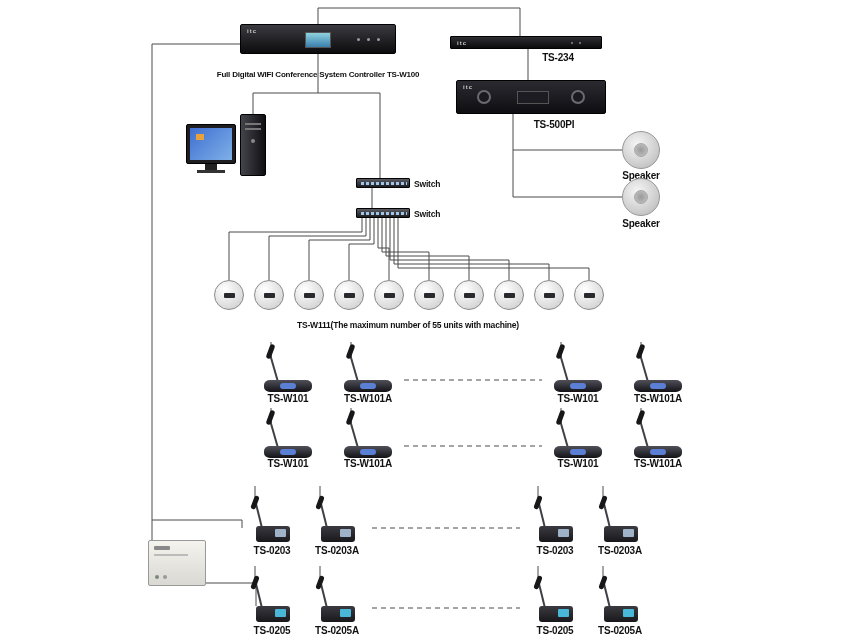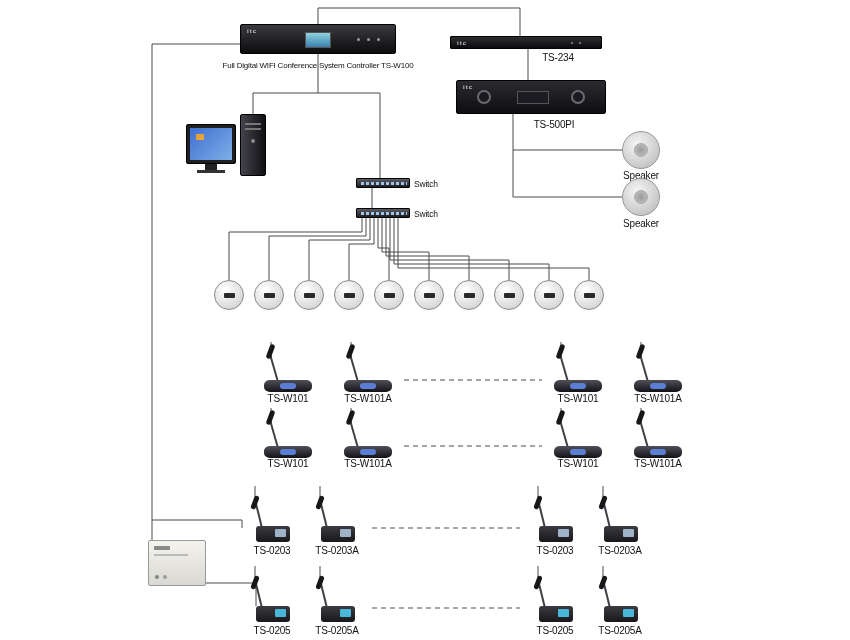--- a/index.html
+++ b/index.html
@@ -1,21 +1,21 @@
 <!DOCTYPE html>
 <html><head>
 <meta charset="utf-8">
 <style>
   *{margin:0;padding:0;box-sizing:border-box}
   body{background:#fff}
   .canvas{position:relative;width:850px;height:640px;background:#fff;font-family:"Liberation Sans",sans-serif;overflow:hidden}
   svg.wires{position:absolute;left:0;top:0}
   svg.wires path{fill:none;stroke:#4a4a4a;stroke-width:1}
   svg.wires path.dashed{stroke-dasharray:5 4}
-  .lbl{position:absolute;font-weight:400;font-size:10px;color:#111;text-align:center;white-space:nowrap;letter-spacing:-0.2px}
+  .lbl{position:absolute;font-weight:700;font-size:10px;color:#111;text-align:center;white-space:nowrap;letter-spacing:-0.2px}
   .lbl.s85{font-size:8.5px}
   .lbl.s8{font-size:8px}
   .lbl.left{text-align:center}
 
   
   .controller{position:absolute;left:240px;top:24px;width:156px;height:30px;background:linear-gradient(#3a3a40,#0c0c0e);border:1px solid #000;border-radius:2px}
   .controller .brand,.ts234 .brand,.amp .brand{position:absolute;left:6px;top:3px;color:#c8c8c8;font-size:6px;font-weight:700;letter-spacing:1px}
   .controller .scr{position:absolute;left:64px;top:7px;width:26px;height:16px;background:linear-gradient(#8ed2de,#3a7fae);border:1px solid #555}
   .controller .dot{position:absolute;width:3px;height:3px;border-radius:50%;background:#9a9aa2;top:13px}
   .ts234{position:absolute;left:450px;top:36px;width:152px;height:13px;background:linear-gradient(#2e2e33,#0b0b0d);border:1px solid #000;border-radius:1px}
@@ -81,21 +81,21 @@
     <path class="dashed" d="M404 380 H542 M404 446 H542 M372 528 H520 M372 608 H520"></path>
   </svg>
 
   <div class="controller">
     <span class="brand">itc</span>
     <div class="scr"></div>
     <div class="dot" style="left:116px"></div>
     <div class="dot" style="left:126px"></div>
     <div class="dot" style="left:136px"></div>
   </div>
-  <div class="lbl s8" style="left:201px;top:61px;width:234px">Full Digital WIFI Conference System Controller TS-W100</div>
+  <div class="lbl s8" style="left:201px;top:70px;width:234px">Full Digital WIFI Conference System Controller TS-W100</div>
 
   <div class="ts234">
     <span class="brand">itc</span>
     <div class="dot" style="left:120px"></div>
     <div class="dot" style="left:128px"></div>
   </div>
   <div class="lbl" style="left:528px;top:52px;width:60px">TS-234</div>
 
   <div class="amp">
     <span class="brand">itc</span>
@@ -159,20 +159,21 @@
     </div>
   <div class="wifi" style="left:494px">
       <div class="mark"></div>
     </div>
   <div class="wifi" style="left:534px">
       <div class="mark"></div>
     </div>
   <div class="wifi" style="left:574px">
       <div class="mark"></div>
     </div>
+  <div class="lbl s85" style="left:283px;top:320px;width:250px">TS-W111(The maximum number of 55 units with machine)</div>
 
   <div class="mic mic-flat" style="left:256px;top:346px">
       <div class="neck"></div>
       <div class="capsule"></div>
       <div class="base">
         <div class="screen"></div>
       </div>
     </div>
   <div class="mic mic-flat" style="left:336px;top:346px">
       <div class="neck"></div>

